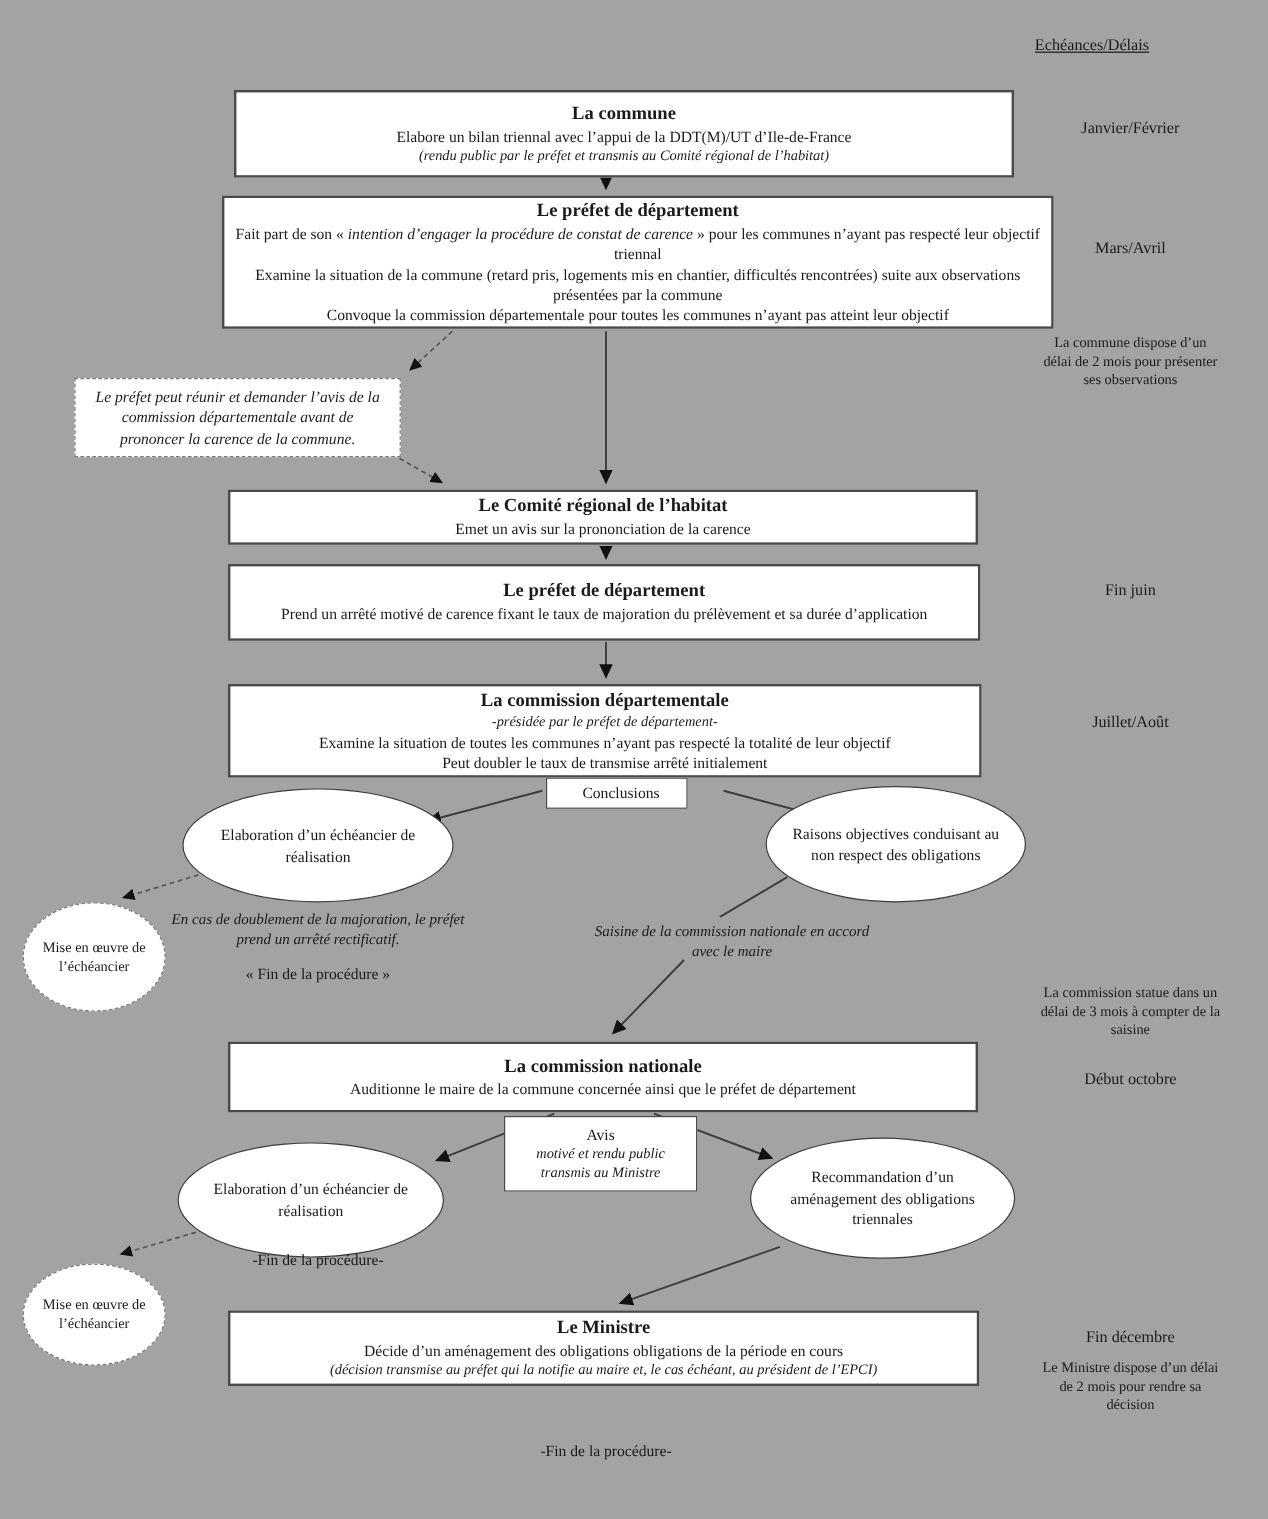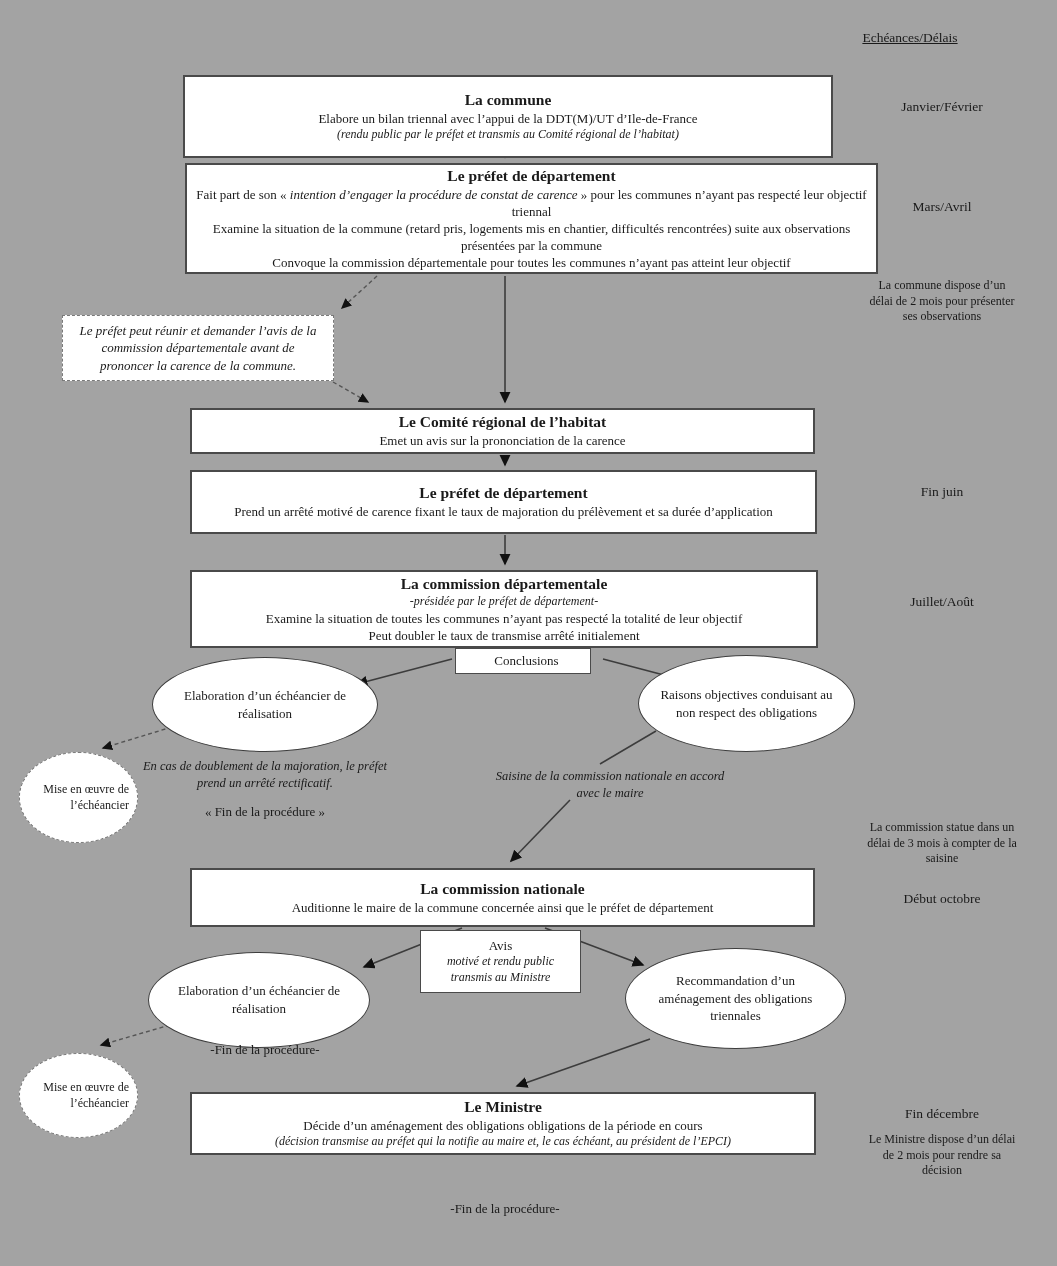--- a/index.html
+++ b/index.html
@@ -8,21 +8,21 @@
   .box{position:absolute;background:#fff;border:2px solid #4a4a4a;text-align:center;
        display:flex;flex-direction:column;justify-content:center;padding:2px 8px;box-sizing:border-box;}
   .box-title{font-weight:bold;font-size:15.5px;line-height:1.3;}
   .box-body{font-size:13px;line-height:1.32;}
   .italic{font-style:italic;}
   .small{font-size:12px;}
   .ellipse{position:absolute;border:1.6px solid #3d3d3d;border-radius:50%;background:#fff;
            display:flex;align-items:center;justify-content:center;text-align:center;
            font-size:13px;line-height:1.35;padding:6px 14px;box-sizing:border-box;}
   .dashed-ellipse{position:absolute;border:1.5px dashed #7a7a7a;border-radius:50%;background:#fff;
-           display:flex;align-items:center;justify-content:center;text-align:right;
+           display:flex;align-items:center;justify-content:center;text-align:center;
            font-size:12px;line-height:1.3;padding:4px 8px;box-sizing:border-box;}
   .dashed-box{position:absolute;background:#fff;border:1.5px dashed #7a7a7a;text-align:center;
        display:flex;flex-direction:column;justify-content:center;padding:4px 10px;box-sizing:border-box;
        font-style:italic;font-size:13px;line-height:1.35;}
   .note{position:absolute;text-align:center;font-size:12.5px;line-height:1.35;}
   .timeline-item{position:absolute;left:866px;width:152px;text-align:center;font-size:13.5px;line-height:1.3;}
   .timeline-item.small{font-size:12px;}
   .tl-header{position:absolute;left:850px;width:120px;text-align:center;font-size:13.5px;
              text-decoration:underline;}
   svg.arrows{position:absolute;left:0;top:0;pointer-events:none;}
@@ -54,21 +54,21 @@
       <line x1="650" y1="1039" x2="517" y2="1086" marker-end="url(#ah)"></line>
     </g>
     <g stroke="#555" stroke-width="1.4" fill="none" stroke-dasharray="4 3">
       <line x1="377" y1="276" x2="342" y2="308" marker-end="url(#ah)"></line>
       <line x1="333" y1="382" x2="368" y2="402" marker-end="url(#ah)"></line>
       <line x1="172" y1="727" x2="103" y2="748" marker-end="url(#ah)"></line>
       <line x1="170" y1="1025" x2="101" y2="1045" marker-end="url(#ah)"></line>
     </g>
   </svg>
 
-  <div class="box" style="left:183px;top:75px;width:650px;height:83px;">
+  <div class="box" style="left:195px;top:75px;width:650px;height:73px;">
     <div class="box-title">La commune</div>
     <div class="box-body">Elabore un bilan triennal avec l’appui de la DDT(M)/UT d’Ile-de-France</div>
     <div class="box-body italic small">(rendu public par le préfet et transmis au Comité régional de l’habitat)</div>
   </div>
 
   <div class="box" style="left:185px;top:163px;width:693px;height:111px;">
     <div class="box-title">Le préfet de département</div>
     <div class="box-body"><span>Fait part de son « </span><span class="italic">intention d’engager la procédure de constat de carence</span><span> » pour les communes n’ayant pas respecté leur objectif triennal</span></div>
     <div class="box-body">Examine la situation de la commune (retard pris, logements mis en chantier, difficultés rencontrées) suite aux observations présentées par la commune</div>
     <div class="box-body">Convoque la commission départementale pour toutes les communes n’ayant pas atteint leur objectif</div>
@@ -88,21 +88,21 @@
     <div class="box-body">Prend un arrêté motivé de carence fixant le taux de majoration du prélèvement et sa durée d’application</div>
   </div>
 
   <div class="box" style="left:190px;top:570px;width:628px;height:78px;">
     <div class="box-title">La commission départementale</div>
     <div class="box-body italic small">-présidée par le préfet de département-</div>
     <div class="box-body">Examine la situation de toutes les communes n’ayant pas respecté la totalité de leur objectif</div>
     <div class="box-body">Peut doubler le taux de transmise arrêté initialement</div>
   </div>
 
-  <div class="box" style="left:455px;top:648px;width:136px;height:26px;border-width:1.6px;padding-left:15px;">
+  <div class="box" style="left:455px;top:648px;width:118px;height:26px;border-width:1.6px;padding-left:15px;">
     <div class="box-body">Conclusions</div>
   </div>
 
   <div class="ellipse" style="left:152px;top:657px;width:226px;height:95px;">
     <div>Elaboration d’un échéancier de réalisation</div>
   </div>
   <div class="ellipse" style="left:638px;top:655px;width:217px;height:97px;">
     <div>Raisons objectives conduisant au non respect des obligations</div>
   </div>
 

